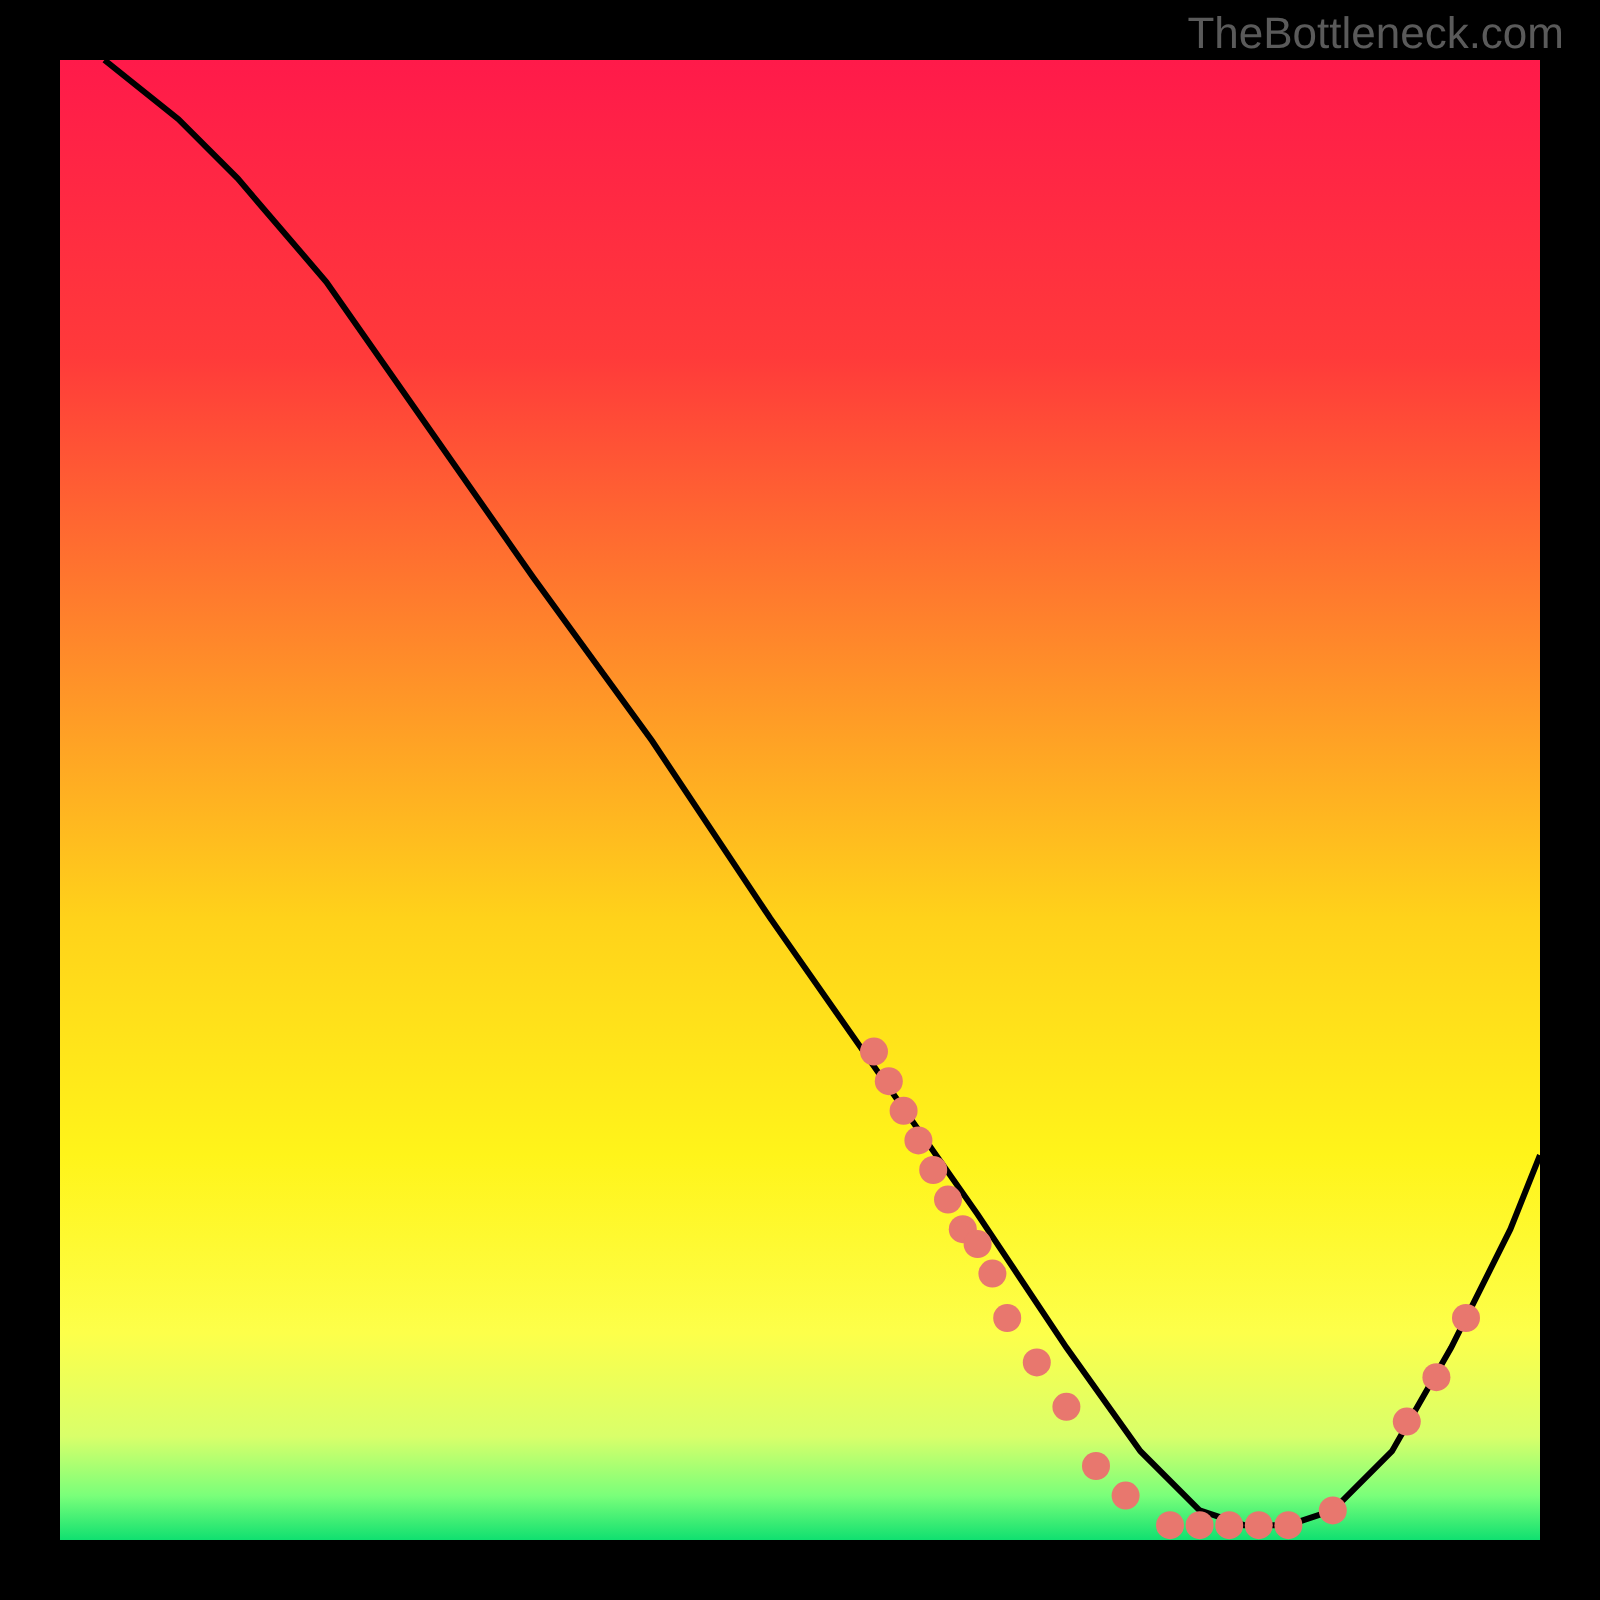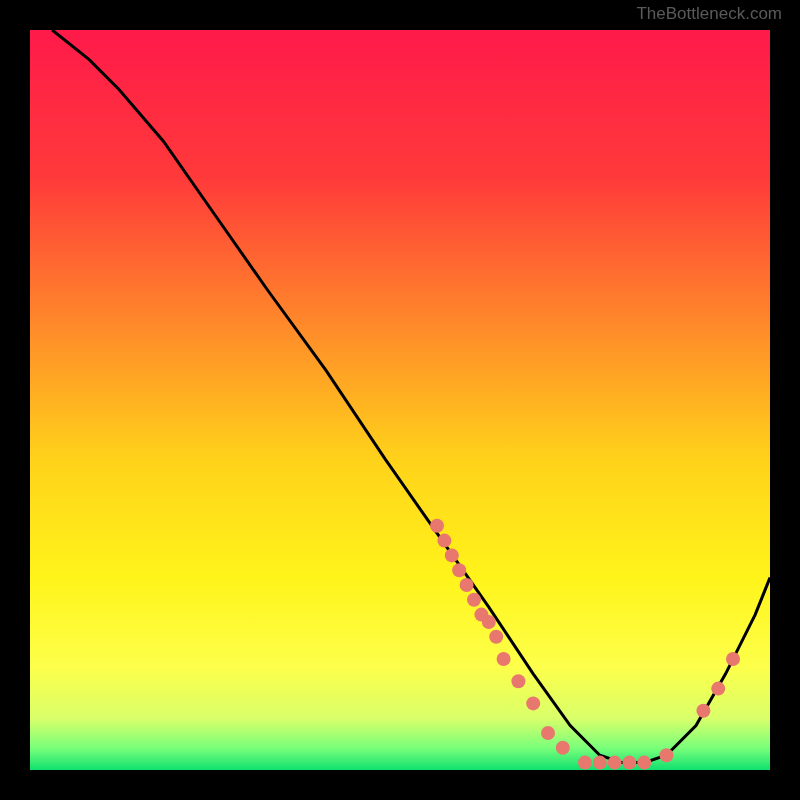--- a/index.html
+++ b/index.html
@@ -9,21 +9,21 @@
     width: 800px;
     height: 800px;
     position: relative;
     font-family: Arial, sans-serif;
   }
   .watermark {
     position: absolute;
     top: 4px;
     right: 18px;
     color: #5a5a5a;
-    font-size: 17px;
+    font-size: 22px;
     font-weight: 500;
     z-index: 10;
   }
   .plot-frame {
     position: absolute;
     left: 30px;
     top: 30px;
     width: 740px;
     height: 740px;
     background: #000;

